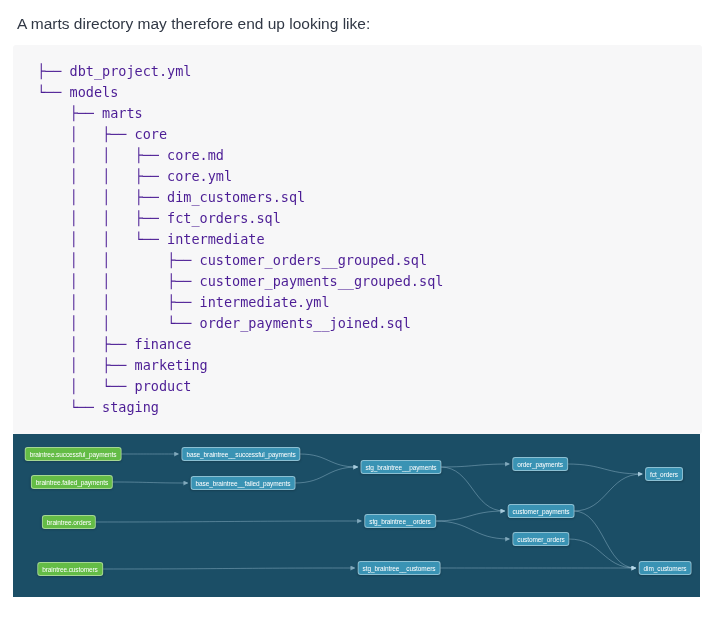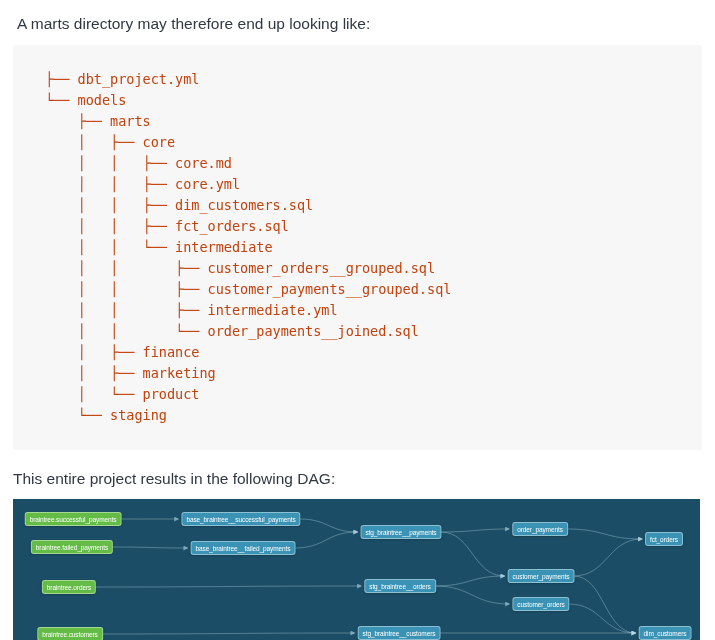--- a/index.html
+++ b/index.html
@@ -21,25 +21,25 @@
 
   .code-block {
     background: #f7f7f8;
     border-radius: 3px;
     width: 689px;
     box-sizing: border-box;
     padding: 8px 16px;
     overflow: hidden;
   }
   .code-block pre {
-    margin: 16px;
+    margin: 8px;
     font-family: "DejaVu Sans Mono", monospace;
     font-size: 13.5px;
     line-height: 21px;
-    color: #c2410c;
+    color: #4c1d95;
     white-space: pre;
   }
 
   .dag {
     position: relative;
     width: 687px;
     height: 163px;
     background: #1b4e66;
     overflow: hidden;
   }
@@ -86,21 +86,20 @@
     │   │       ├── customer_orders__grouped.sql
     │   │       ├── customer_payments__grouped.sql
     │   │       ├── intermediate.yml
     │   │       └── order_payments__joined.sql
     │   ├── finance
     │   ├── marketing
     │   └── product
     └── staging</pre>
   </div>
 
-  <p class="para para-2">This entire project results in the following DAG:</p>
 
   <div class="dag" id="dag" style="background: rgb(27, 78, 102);">
       <svg class="edges" width="687" height="163">
         <defs>
           <marker id="arw" viewBox="0 0 6 6" refX="5" refY="3" markerWidth="5" markerHeight="5" orient="auto">
             <path d="M0,0 L6,3 L0,6 z" fill="rgba(190,222,238,0.55)"></path>
           </marker>
         </defs>
         <path d="M 107.3515625 20 C 136.36328125 20, 136.36328125 20, 165.375 20" fill="none" stroke="rgba(190,222,238,0.35)" stroke-width="1" marker-end="url(#arw)"></path>
         <path d="M 99.1484375 48 C 136.86328125 48, 136.86328125 49, 174.578125 49" fill="none" stroke="rgba(190,222,238,0.35)" stroke-width="1" marker-end="url(#arw)"></path>

